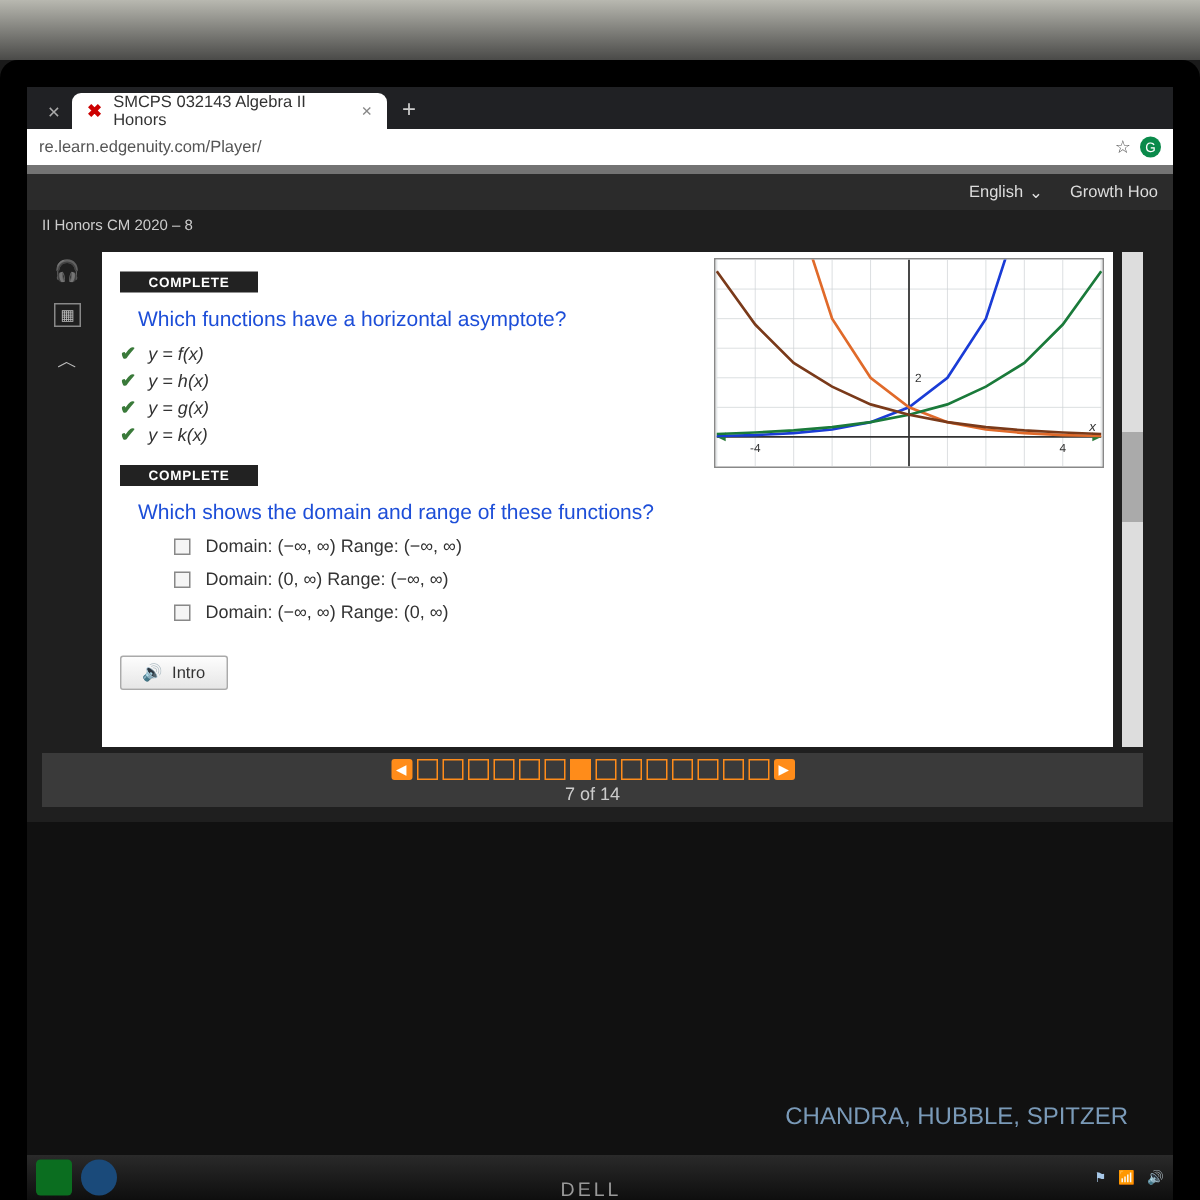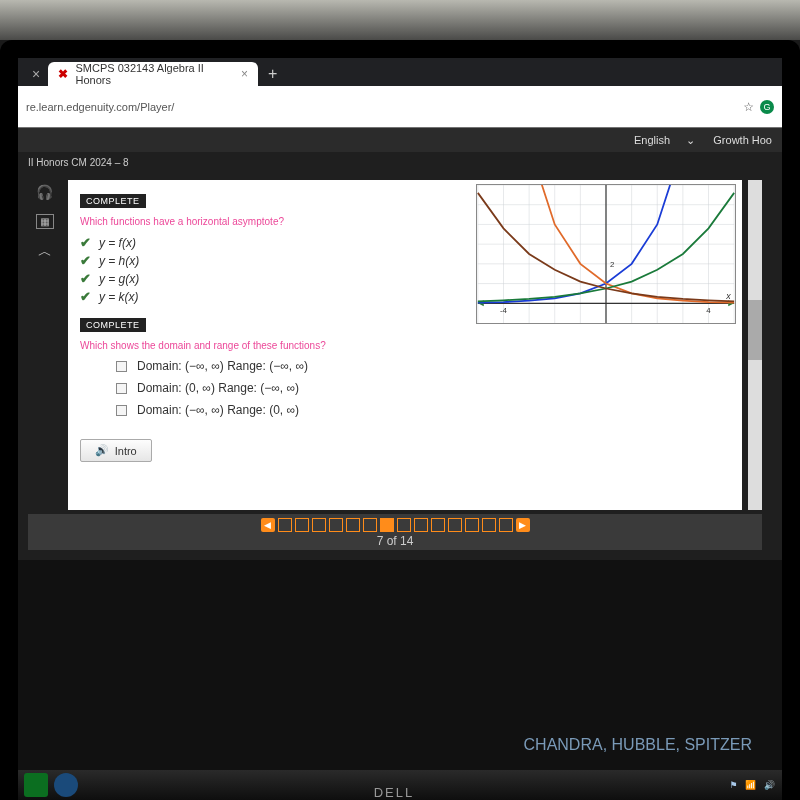--- a/index.html
+++ b/index.html
@@ -8,40 +8,40 @@
   
   .laptop-bezel { position: absolute; top: 40px; left: 0; right: 0; bottom: 0; background: #000; border-radius: 12px 12px 0 0; padding: 18px 18px 0 18px; }
   .screen { width: 100%; height: 100%; background: #111; position: relative; overflow: hidden; }
 
   
   .tab-strip { height: 28px; background: #202124; display: flex; align-items: flex-end; padding-left: 6px; }
   .close-tab-slot { width: 24px; height: 24px; display: flex; align-items: center; justify-content: center; color: #aaa; font-size: 14px; }
   .tab { background: #fff; height: 24px; border-radius: 6px 6px 0 0; padding: 0 10px; display: flex; align-items: center; gap: 6px; font-size: 11px; color: #333; max-width: 210px; }
   .tab .favicon { width: 12px; height: 12px; color: #c00; font-weight: bold; font-size: 12px; line-height: 1; }
   .new-tab { color: #ccc; padding: 0 10px; font-size: 16px; line-height: 24px; }
-  .addr-bar { height: 42px; background: #fff; display: flex; align-items: center; padding: 0 8px; gap: 8px; border-bottom: 1px solid #737373; }
+  .addr-bar { height: 30px; background: #fff; display: flex; align-items: center; padding: 0 8px; gap: 8px; border-bottom: 6px solid #737373; }
   .url { flex: 1; font-size: 11px; color: #555; }
   .addr-icons { display: flex; gap: 6px; color: #555; font-size: 12px; }
 
   
   .app-header { height: 24px; background: #2b2b2b; color: #ddd; display: flex; align-items: center; justify-content: space-between; padding: 0 10px; font-size: 11px; }
-  .lang { display: flex; gap: 16px; }
+  .lang { display: flex; gap: 4px; }
   .course-bar { height: 20px; background: #1f1f1f; color: #ccc; font-size: 10px; padding: 2px 10px; display: flex; align-items: center; }
 
   
   .lesson-wrap { background: #1f1f1f; padding: 8px 20px 10px 10px; }
   .lesson-title { color: #fff; font-size: 18px; font-weight: bold; margin: 4px 0 10px 44px; }
   .lesson-body { display: flex; gap: 6px; }
   .side-icons { width: 34px; display: flex; flex-direction: column; gap: 14px; align-items: center; color: #bbb; font-size: 14px; padding-top: 4px; }
   .panel { background: #fff; flex: 1; padding: 10px 12px; position: relative; min-height: 330px; }
   .scroll-gutter { width: 14px; background: #ddd; }
   .scroll-thumb { width: 100%; height: 60px; background: #aaa; margin-top: 120px; }
 
-  .complete-badge { display: inline-block; background: #222; color: #fff; font-size: 9px; letter-spacing: 0.5px; padding: 2px 6px; font-weight: normal; text-align: right; }
-  .q-text { font-size: 10px; color: #ec4899; margin: 8px 0; }
+  .complete-badge { display: inline-block; background: #222; color: #fff; font-size: 9px; letter-spacing: 0.5px; padding: 2px 19px; font-weight: bold; text-align: right; }
+  .q-text { font-size: 14px; color: #1d4ed8; margin: 8px 12px; }
   .check-list { list-style: none; margin-bottom: 10px; }
   .check-list li { font-size: 12px; color: #333; display: flex; align-items: center; gap: 8px; margin: 3px 0; font-style: italic; }
   .check { color: #3a7a3a; font-weight: bold; font-style: normal; font-size: 13px; }
   .opt-list { list-style: none; }
   .opt-list li { font-size: 12px; color: #333; display: flex; align-items: center; gap: 10px; margin: 8px 0; padding-left: 36px; }
   .box { width: 11px; height: 11px; border: 1px solid #888; background: #f5f5f5; flex-shrink: 0; }
 
   
   .graph { position: absolute; top: 4px; right: 6px; width: 260px; height: 140px; border: 1px solid #888; background: #fff; }
   .graph svg { width: 100%; height: 100%; }
@@ -94,21 +94,21 @@
       <span></span>
       <div style="display:flex;gap:18px;align-items:center;">
         <div class="lang">
           <span>English</span>
           <span>⌄</span>
         </div>
         <span>Growth Hoo</span>
       </div>
     </div>
     <div class="course-bar">
-      <span>II Honors CM 2024 – 8</span>
+      <span>II Honors CM 2020 – 8</span>
     </div>
 
     <div class="lesson-wrap">
 
       <div class="lesson-body">
         <div class="side-icons">
           <span>🎧</span>
           <span style="border:1px solid #888;padding:1px 3px;font-size:10px;">▦</span>
           <span>︿</span>
         </div>

